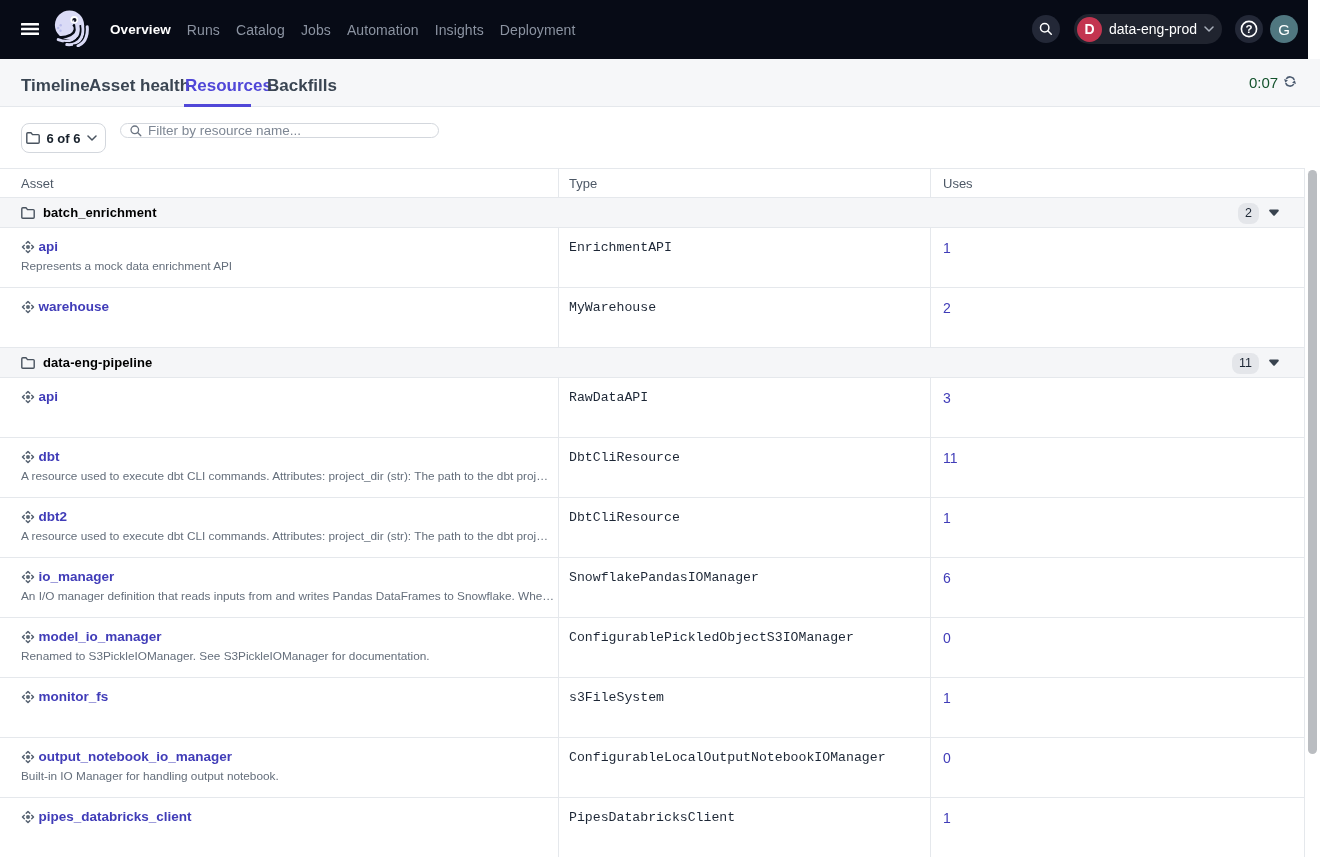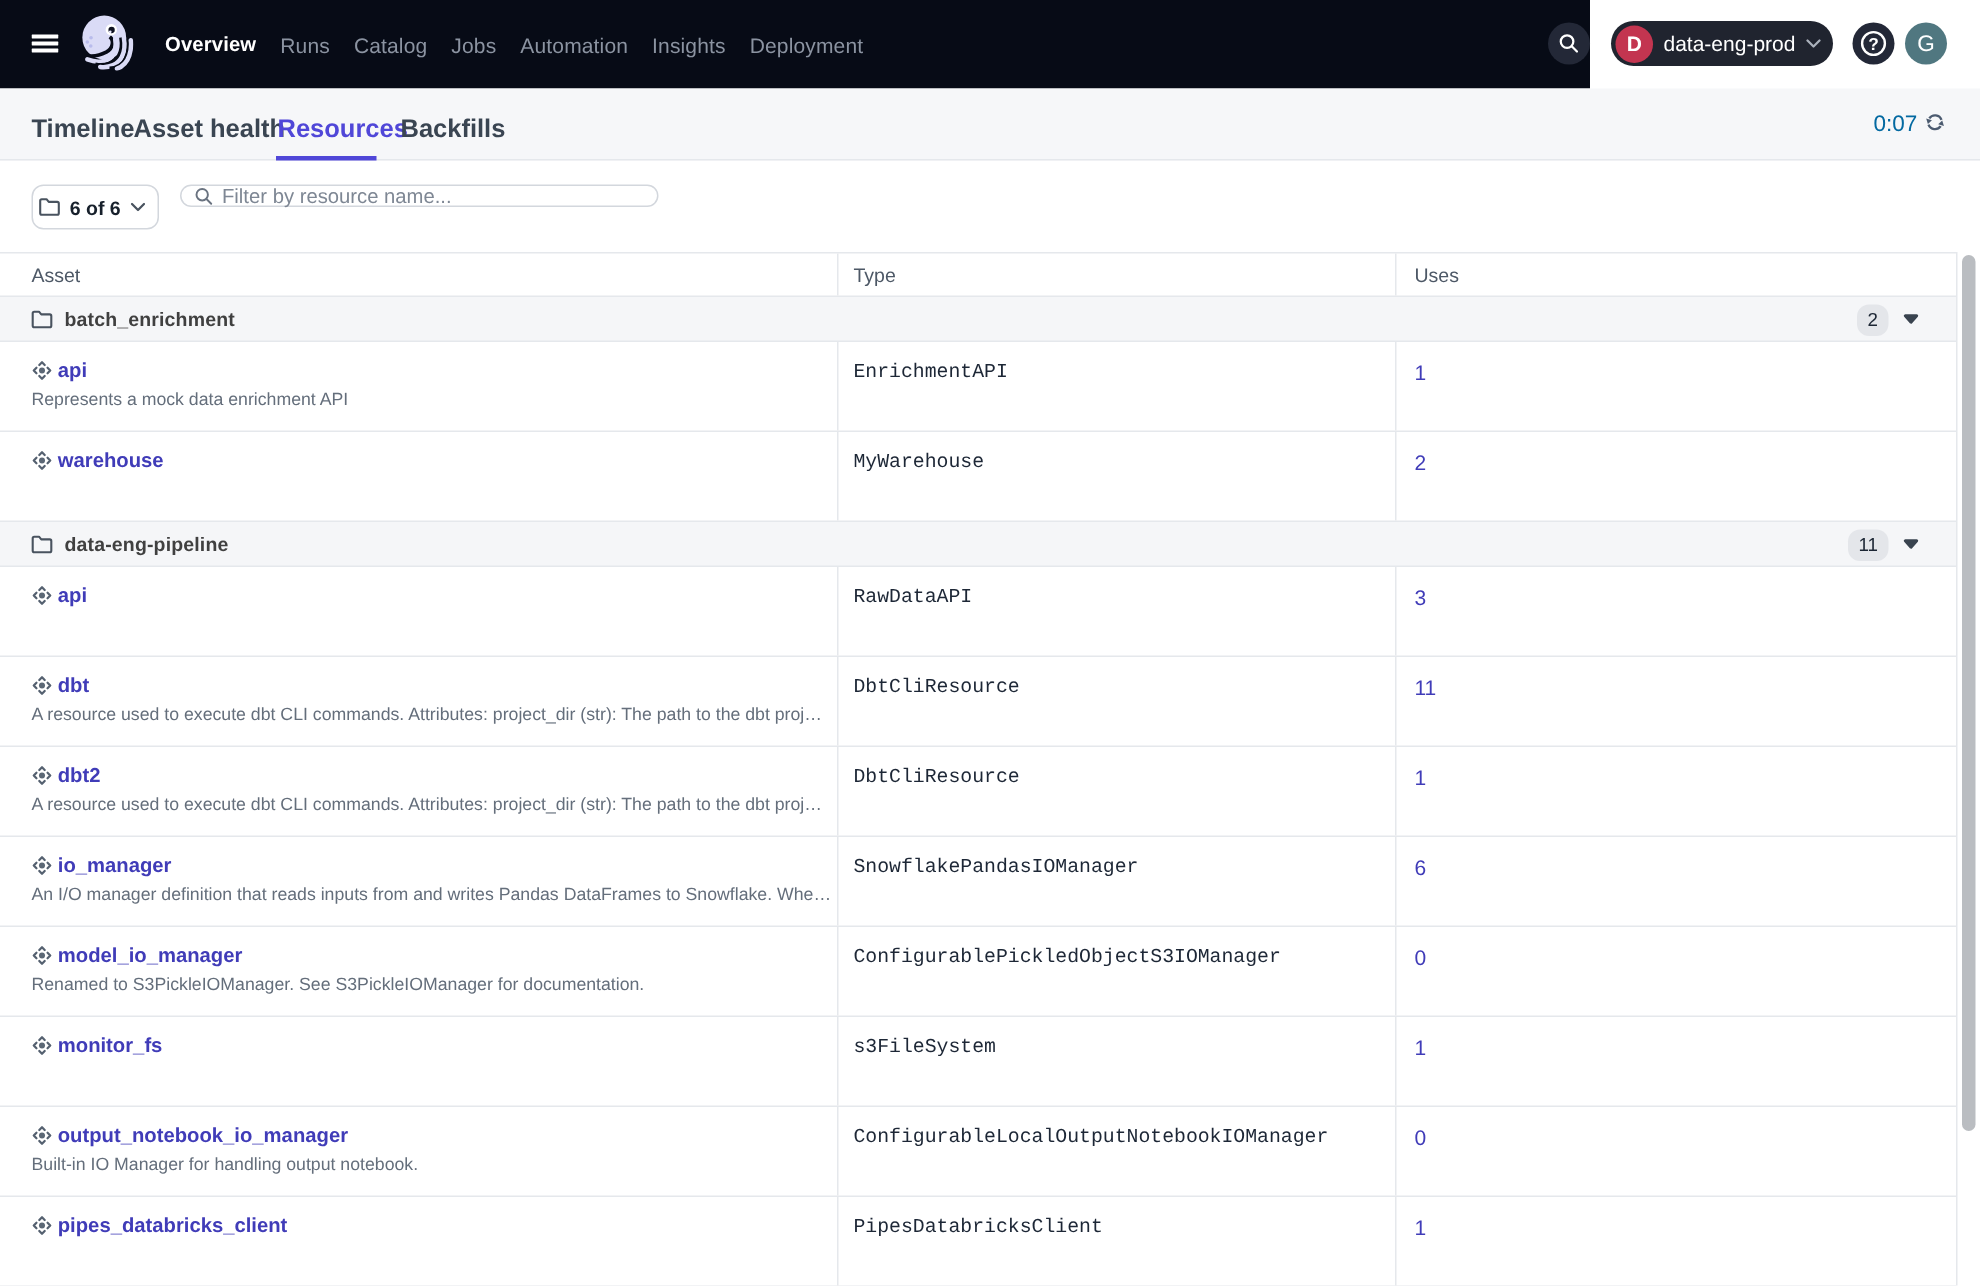--- a/index.html
+++ b/index.html
@@ -1,56 +1,56 @@
 <!DOCTYPE html>
 <html><head>
 <meta charset="utf-8">
 <style>
   * { margin:0; padding:0; box-sizing:border-box; }
   html,body { width:1320px; height:857px; overflow:hidden; background:#fff;
     font-family:"Liberation Sans", sans-serif; }
   .abs { position:absolute; }
 
   
-  #topbar { position:absolute; left:0; top:0; width:1060px; height:59px; background:#070b16; }
+  #topbar { position:absolute; left:0; top:0; width:1308px; height:59px; background:#070b16; }
   #nav { position:absolute; left:110px; top:0; height:59px; display:flex; align-items:center; gap:16px; }
   #nav span { font-size:13.5px; font-weight:700; color:#fff; letter-spacing:0.1px; }
   #nav span.dim { color:#8b93a1; font-weight:400; font-size:14px; }
   .circle { position:absolute; top:15px; width:28px; height:28px; border-radius:50%;
     background:#232837; display:flex; align-items:center; justify-content:center; }
   #pill { position:absolute; left:1074px; top:14px; width:148px; height:30px; border-radius:15px;
     background:#20242f; display:flex; align-items:center; }
   #pill .dcirc { width:25px; height:25px; border-radius:50%; background:#c33550; margin-left:3px;
     display:flex; align-items:center; justify-content:center; color:#fff; font-size:14px; font-weight:700; }
   #pill .lbl { color:#fff; font-size:14px; margin-left:7px; }
   #avatar { background:#507780; color:#fff; font-size:15px; font-weight:400; }
 
   
   #tabbar { position:absolute; left:0; top:59px; width:1320px; height:48px; background:#f6f7f9;
     border-bottom:1px solid #e5e8ec; }
   .tab { position:absolute; top:17px; font-size:17px; font-weight:700; color:#3a4552; }
   .tab.active { color:#5047d8; }
   #underline { position:absolute; left:184px; top:45px; width:67px; height:3px; background:#5047d8; }
-  #timer { position:absolute; left:1249px; top:74px; font-size:15px; color:#0369a1; }
+  #timer { position:absolute; left:1249px; top:74px; font-size:15px; color:#14532d; }
 
   
   #gbtn { position:absolute; left:21px; top:123px; width:85px; height:30px; border:1px solid #d3d7dd;
     border-radius:8px; background:#fff; display:flex; align-items:center; }
   #gbtn .txt { font-size:13px; font-weight:700; color:#17202b; margin-left:6px;text-align:right; }
   #finput { position:absolute; left:120px; top:123px; width:319px; height:15px; border:1px solid #d3d7dd;
     border-radius:8px; background:#fff; display:flex; align-items:center; }
   #finput .ph { font-size:13.5px; color:#7e8794; margin-left:5px; }
 
   
   #table { position:absolute; left:0; top:168px; width:1304px; }
   .trow { position:relative; width:1304px; border-bottom:1px solid #e5e8ec; }
   .thead { height:30px; border-top:1px solid #e5e8ec; }
   .thead .h { position:absolute; top:7px; font-size:13px; color:#4d5866; }
   .grow { height:30px; background:#f5f6f8; display:flex; align-items:center; }
-  .grow .gname { font-size:13px; font-weight:700; color:#404040; margin-left:7px; letter-spacing:0.1px; }
+  .grow .gname { font-size:13px; font-weight:700; color:#000000; margin-left:7px; letter-spacing:0.1px; }
   .badge { position:absolute; top:4.5px; height:21px; min-width:21px; padding:0 7px; border-radius:8px;
     background:#e4e6ea; color:#1c2634; font-size:12.5px; display:flex; align-items:center; justify-content:center; }
   .caret { position:absolute; left:1268px; top:11px; }
   .drow { height:60px; }
   .cell-t { position:absolute; left:558px; top:0; bottom:0; border-left:1px solid #e5e8ec; }
   .cell-u { position:absolute; left:930px; top:0; bottom:0; border-left:1px solid #e5e8ec; }
   .rlink { position:absolute; left:20px; top:10.5px; display:flex; align-items:center; }
   .rlink .nm { font-size:13.5px; font-weight:700; color:#403cb8; margin-left:2.5px; }
   .desc { position:absolute; left:21px; top:30.5px; font-size:11.8px; color:#646e7b; white-space:nowrap; }
   .typ { position:absolute; left:569px; top:11.5px; font-family:"Liberation Mono", monospace;

